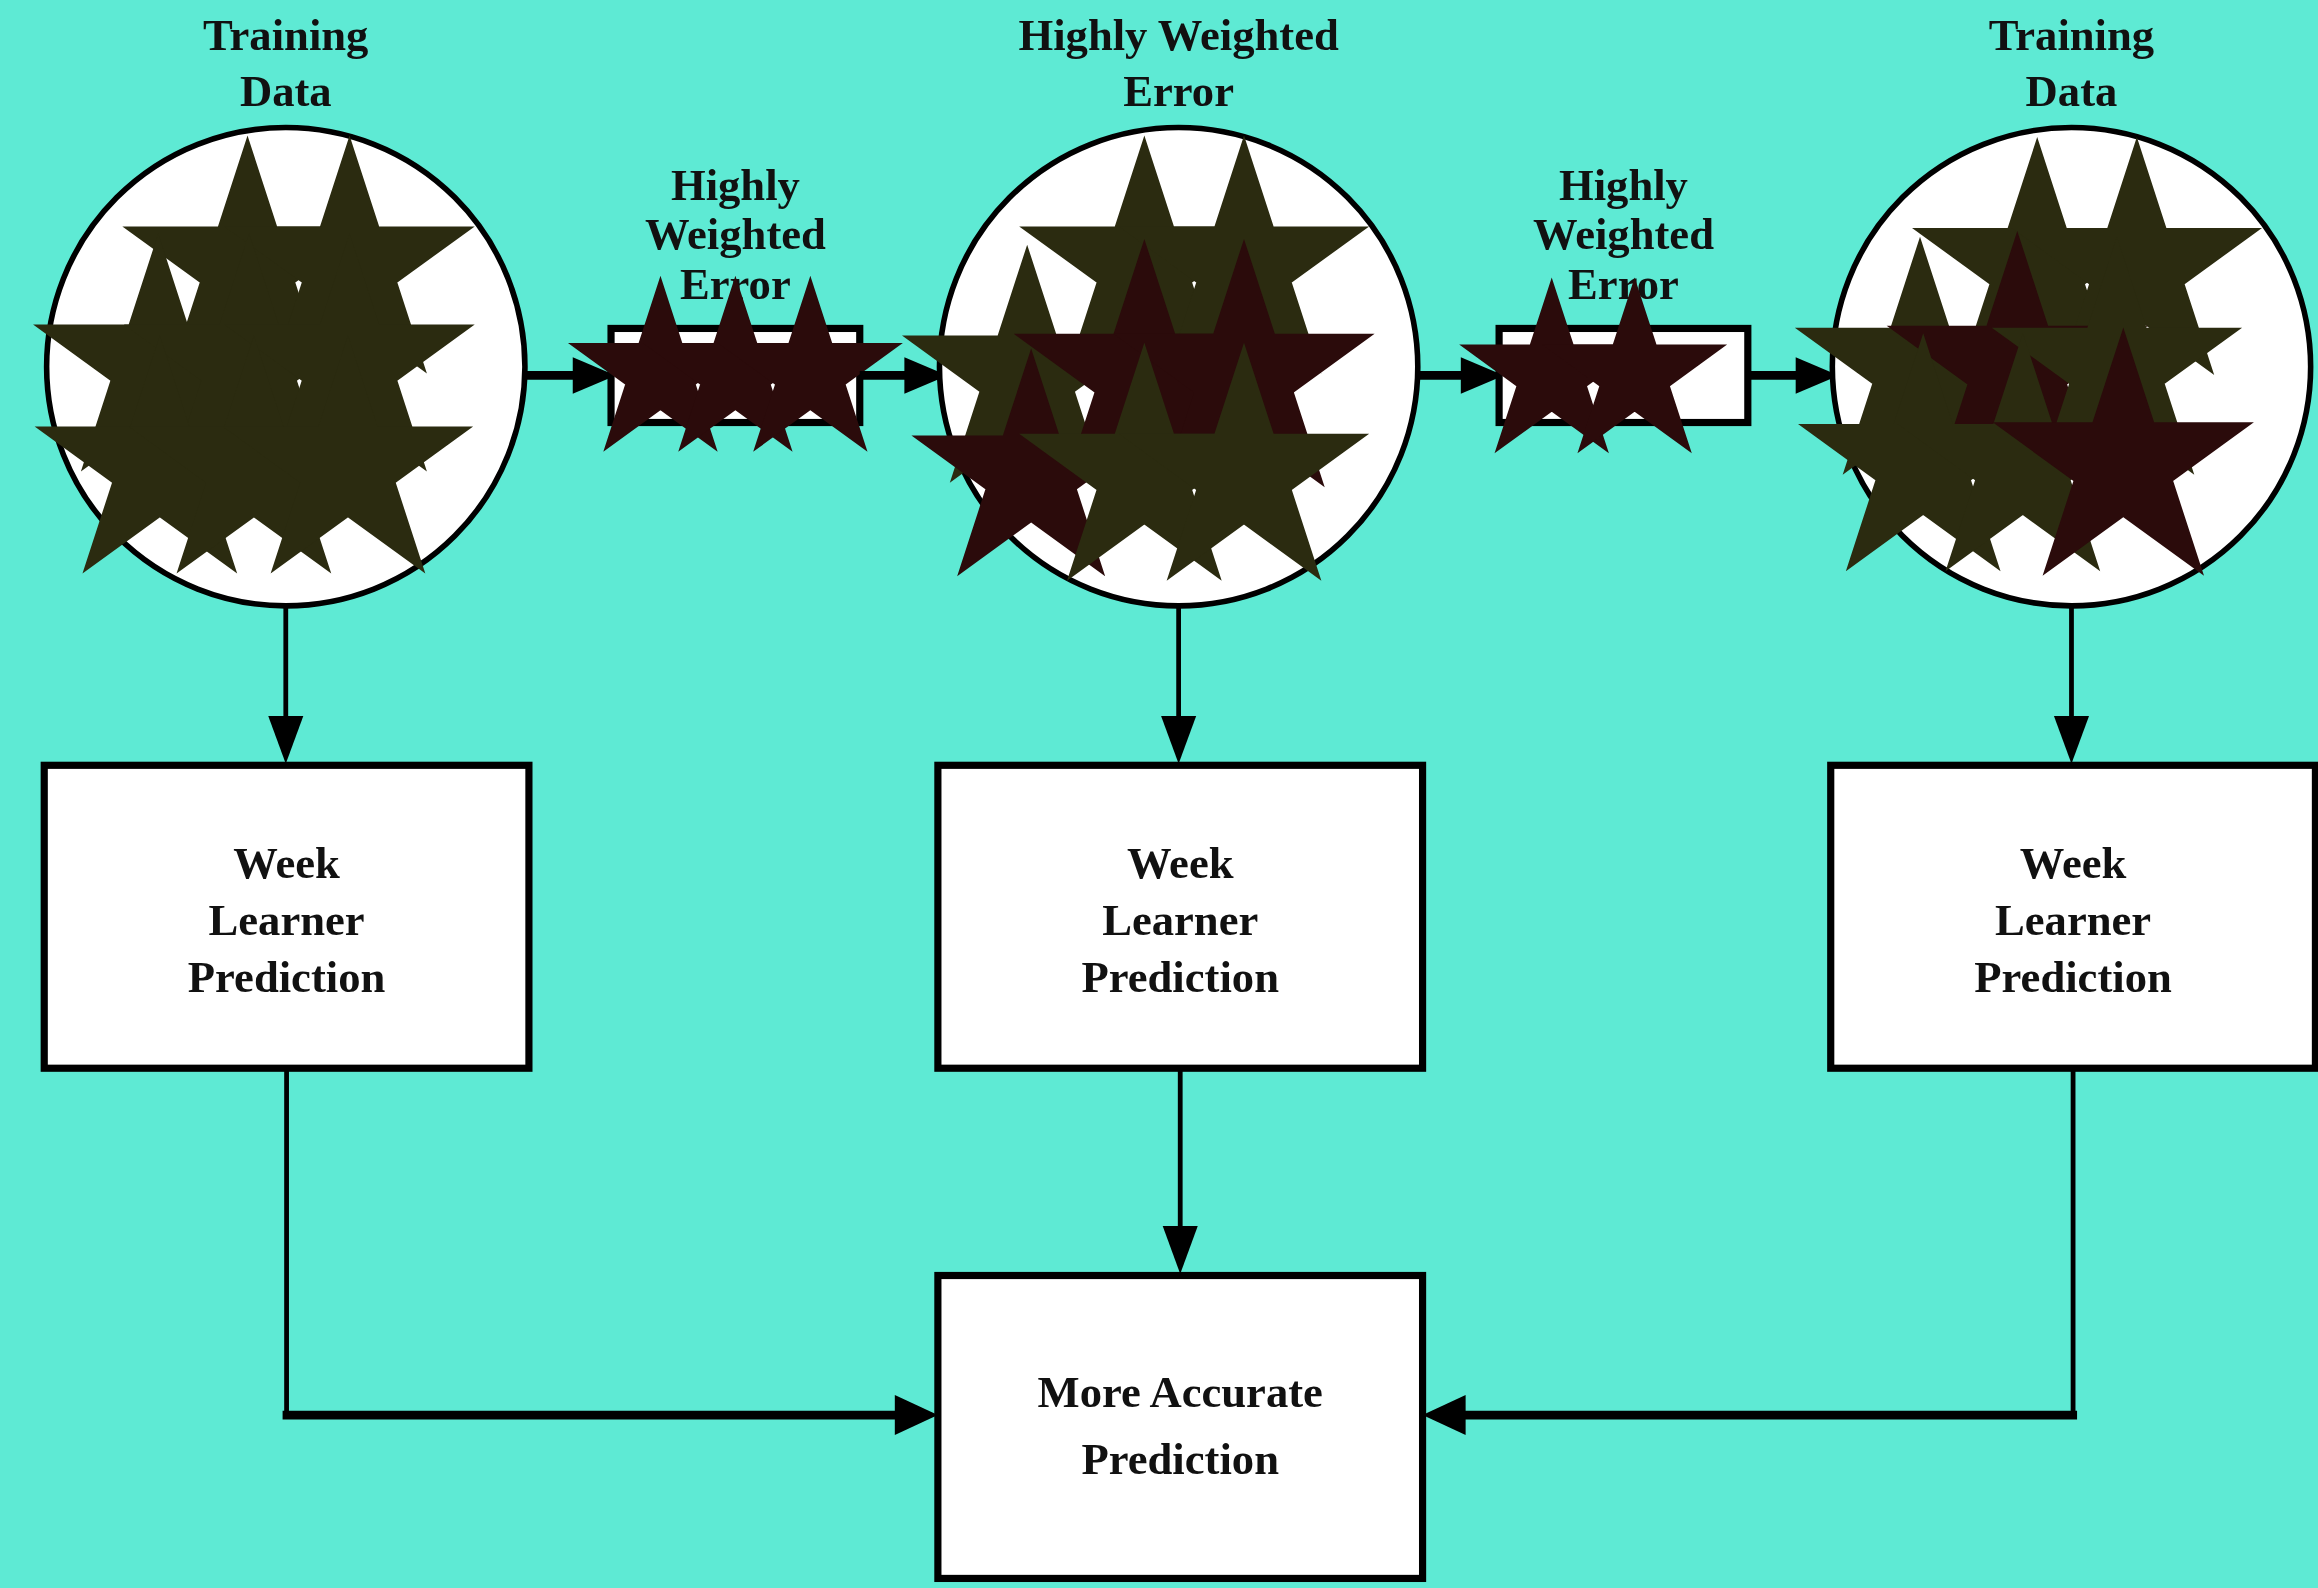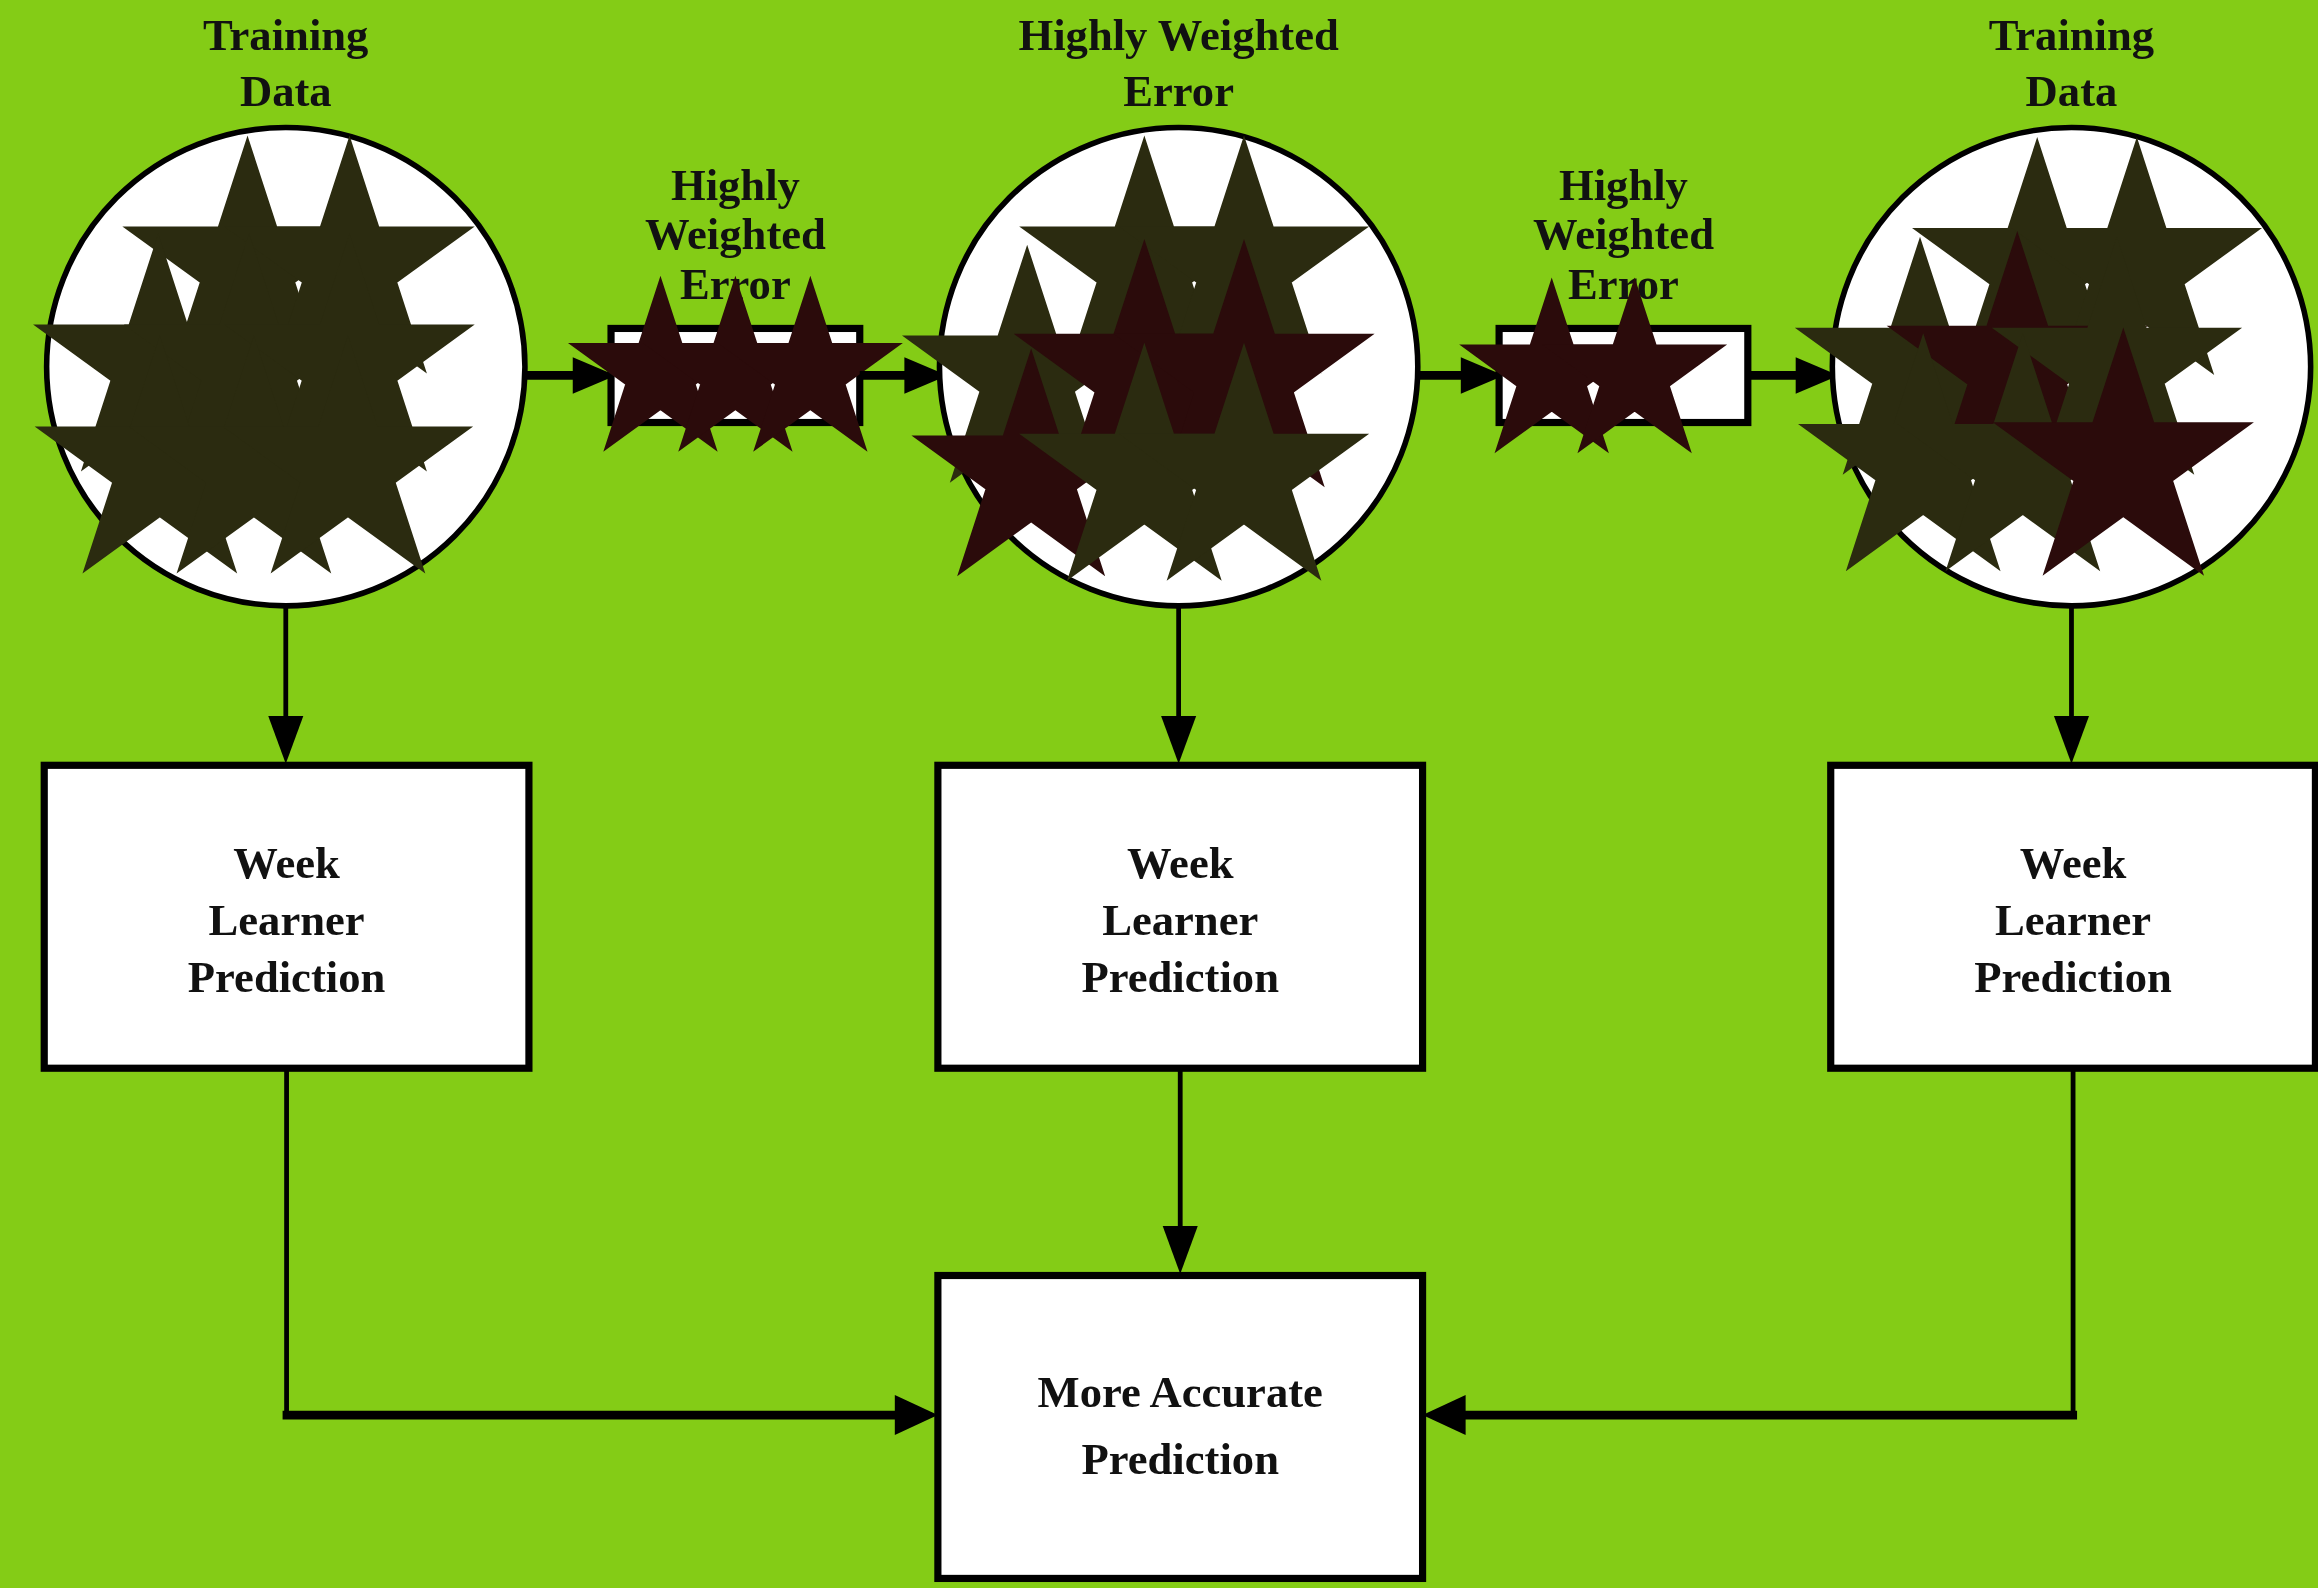--- a/index.html
+++ b/index.html
@@ -7,21 +7,21 @@
     padding: 0;
     background: #ffffff;
   }
   body {
     font-family: "Liberation Serif", "DejaVu Serif", serif;
   }
   #page {
     position: relative;
     width: 2319px;
     height: 1588px;
-    background: #84cc16;
+    background: #5eead4;
     overflow: hidden;
     text-decoration: underline;
   }
   #diagram-svg {
     position: absolute;
     left: 0;
     top: 0;
     width: 2319px;
     height: 1588px;
   }

